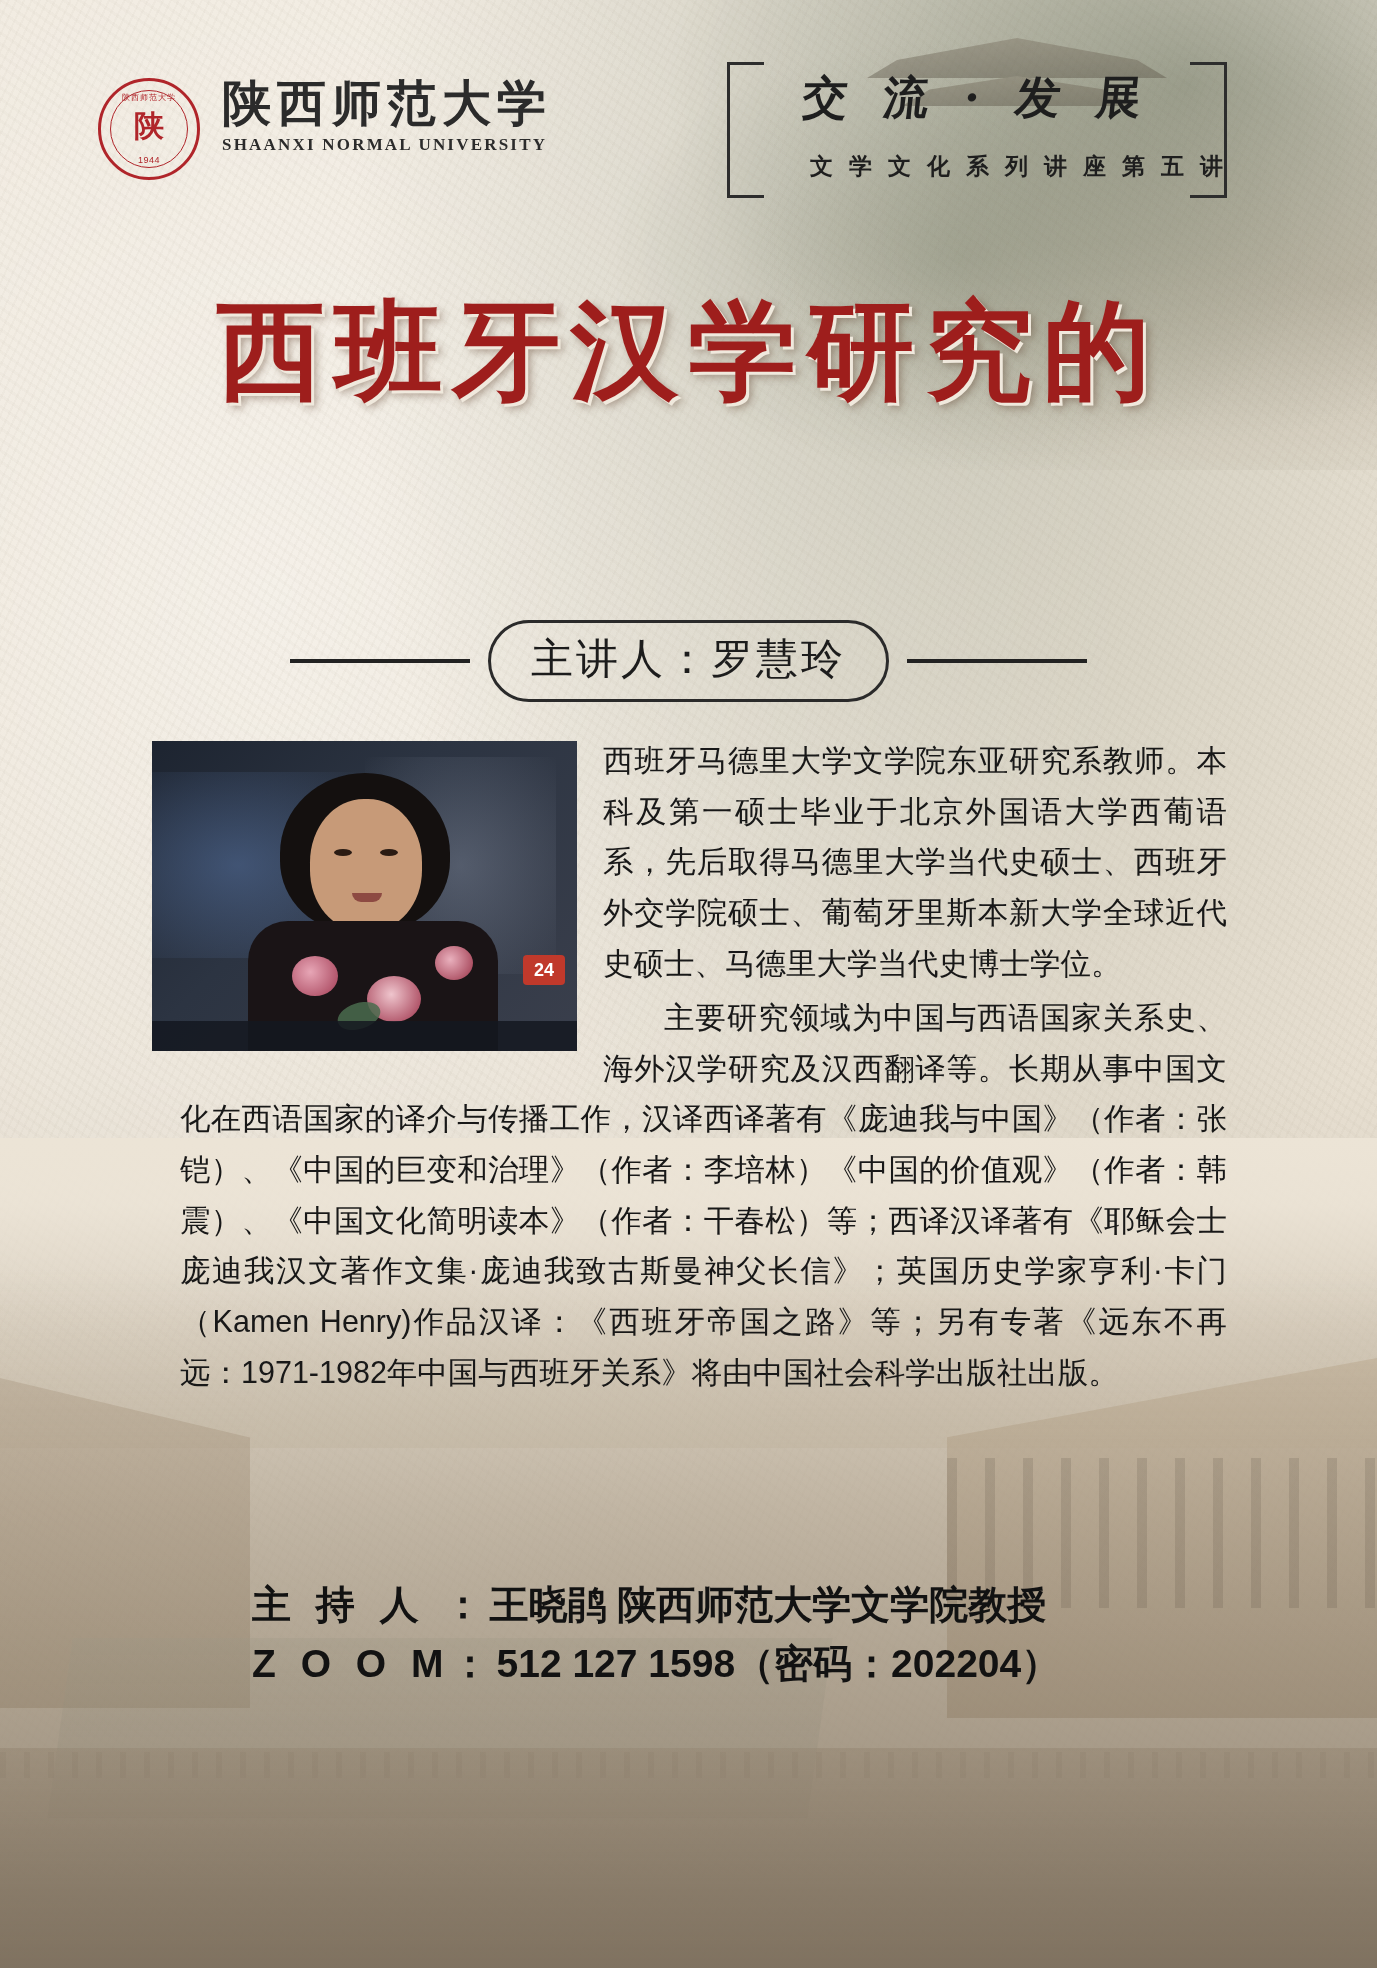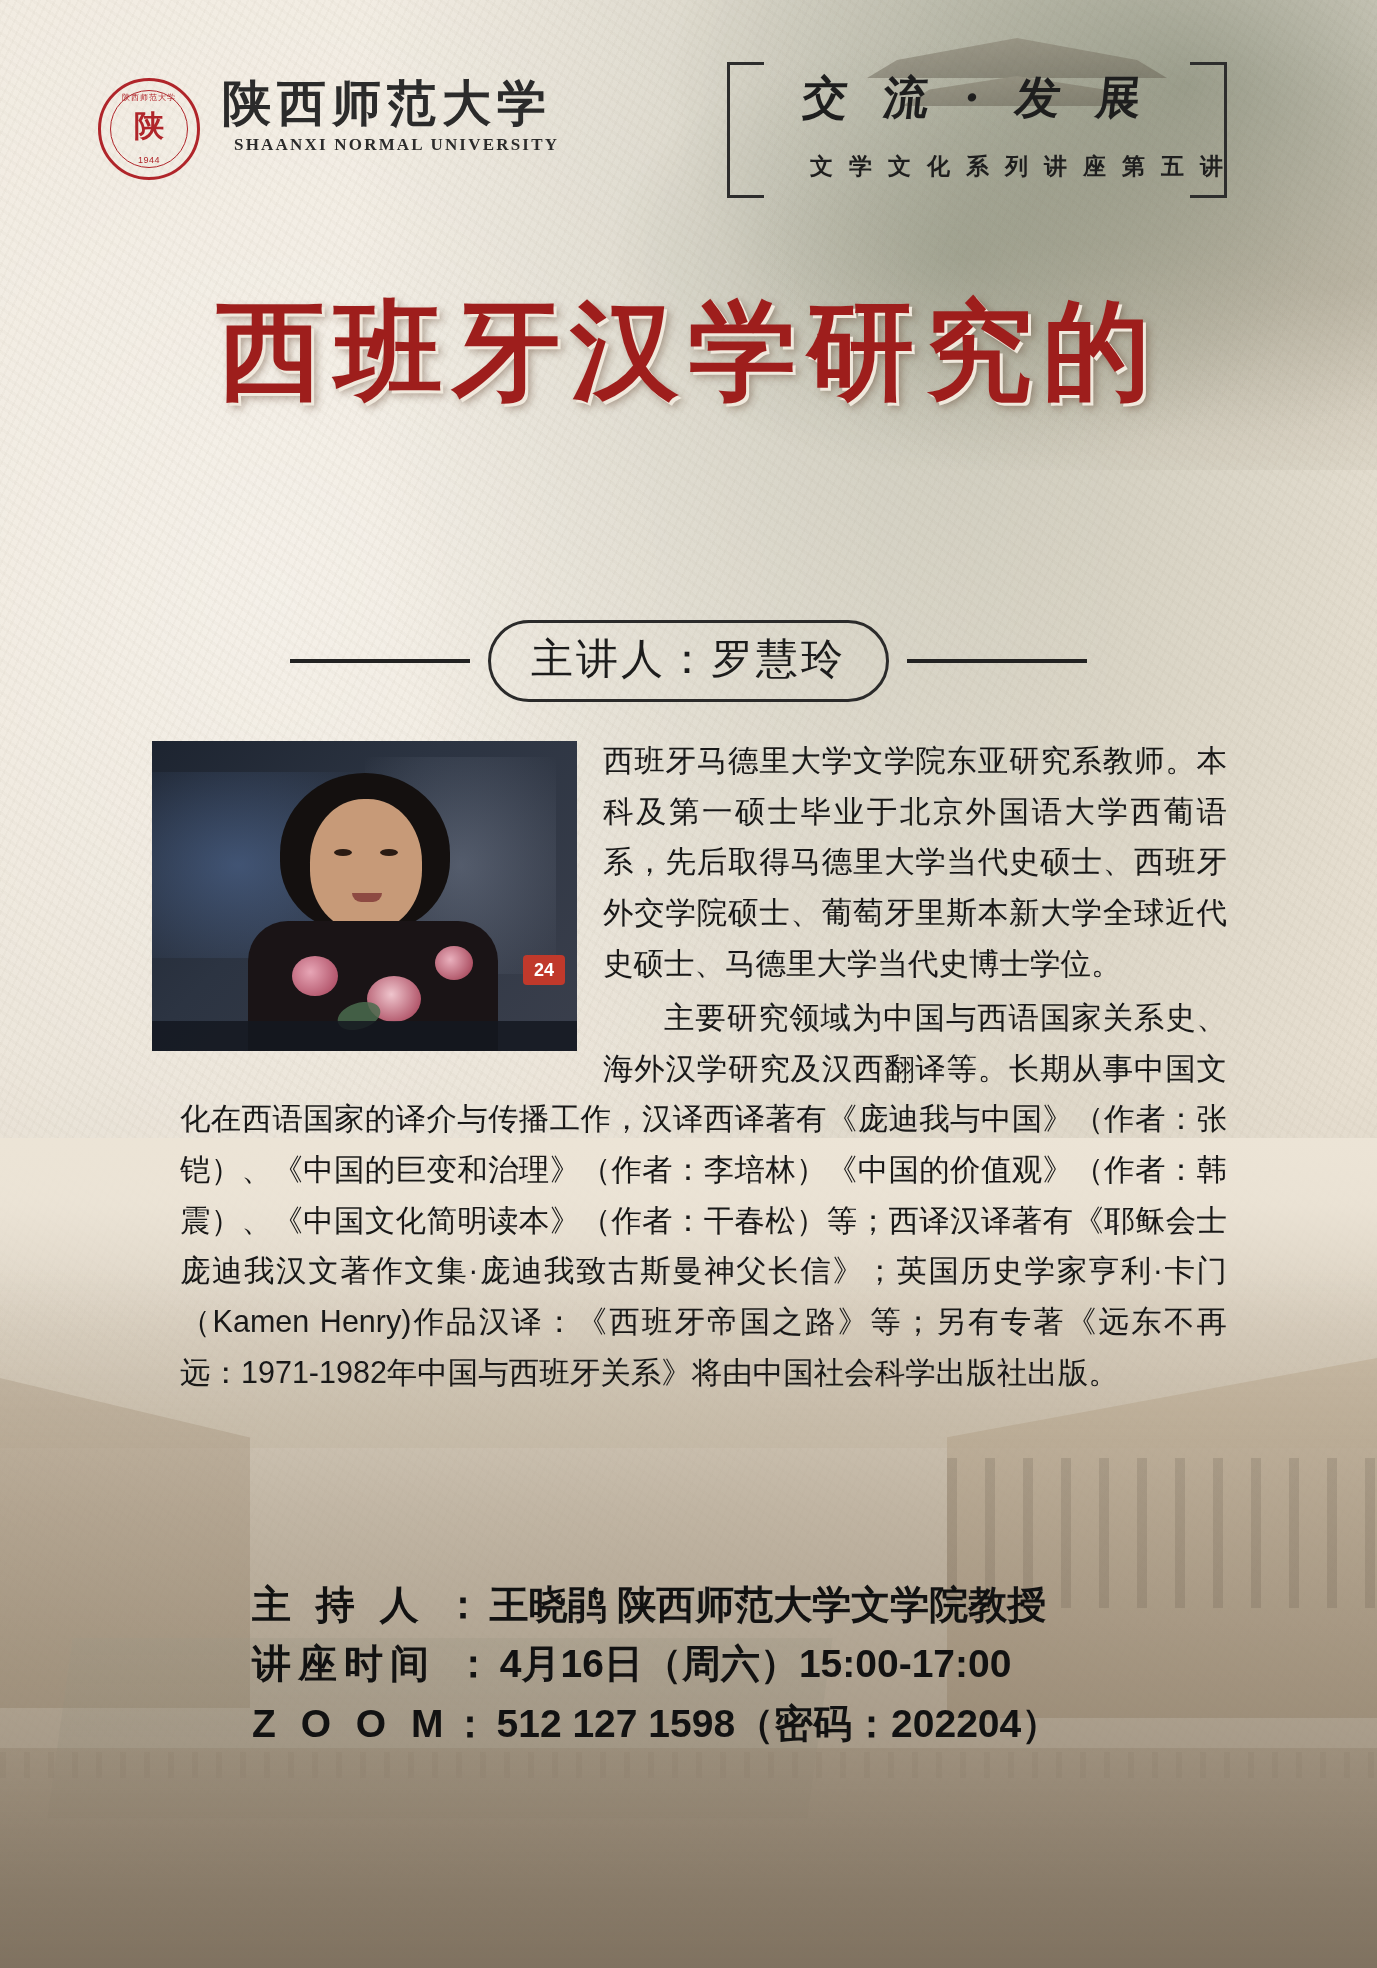--- a/index.html
+++ b/index.html
@@ -118,21 +118,21 @@
   .seal .arc-top{
     position:absolute;left:50%;top:11px;transform:translateX(-50%);
     color:#b0252a;font-size:8px;white-space:nowrap;letter-spacing:1px;
   }
   .uni-cn{
     font-family:"DejaVu Serif","Liberation Serif",serif;
     font-size:49px;font-weight:700;color:#2b2b2b;letter-spacing:6px;line-height:1.05;
   }
   .uni-en{
     font-family:"Liberation Serif","DejaVu Serif",serif;
-    font-size:17px;font-weight:700;color:#2b2b2b;letter-spacing:2.2px;margin-top:6px;margin-left:12px;
+    font-size:17px;font-weight:700;color:#2b2b2b;letter-spacing:2.2px;margin-top:6px;
   }
   .series-box{
     position:absolute;right:150px;top:62px;width:500px;height:130px;
   }
   .series-box .brackets{
     position:absolute;inset:0;
   }
   .series-box .brackets:before,.series-box .brackets:after{
     content:"";position:absolute;width:34px;height:100%;
     border-top:3px solid #2d2d2d;border-bottom:3px solid #2d2d2d;
@@ -306,19 +306,16 @@
     </div>
     <p>西班牙马德里大学文学院东亚研究系教师。本科及第一硕士毕业于北京外国语大学西葡语系，先后取得马德里大学当代史硕士、西班牙外交学院硕士、葡萄牙里斯本新大学全球近代史硕士、马德里大学当代史博士学位。</p>
     <p class="indent">主要研究领域为中国与西语国家关系史、海外汉学研究及汉西翻译等。长期从事中国文化在西语国家的译介与传播工作，汉译西译著有《庞迪我与中国》（作者：张铠）、《中国的巨变和治理》（作者：李培林）《中国的价值观》（作者：韩震）、《中国文化简明读本》（作者：干春松）等；西译汉译著有《耶稣会士庞迪我汉文著作文集·庞迪我致古斯曼神父长信》；英国历史学家亨利·卡门（Kamen Henry)作品汉译：《西班牙帝国之路》等；另有专著《远东不再远：1971-1982年中国与西班牙关系》将由中国社会科学出版社出版。</p>
   </div>
 
   <div class="info">
     <div class="row">
       <span class="lbl">主 持 人 ：</span><span>王晓鹃 陕西师范大学文学院教授</span>
     </div>
     <div class="row">
-      <span class="lbl">讲座时间 ：</span><span>4月16日（周六）15:00-17:00</span>
-    </div>
-    <div class="row">
       <span class="lbl">Z O O M：</span><span>512 127 1598（密码：202204）</span>
     </div>
   </div>
 </div>
 
 </body></html>

